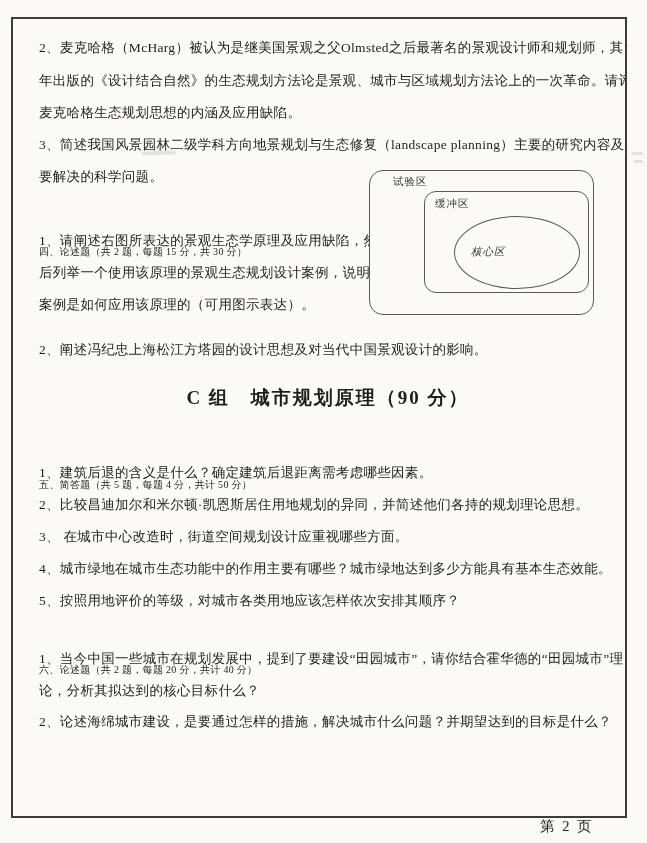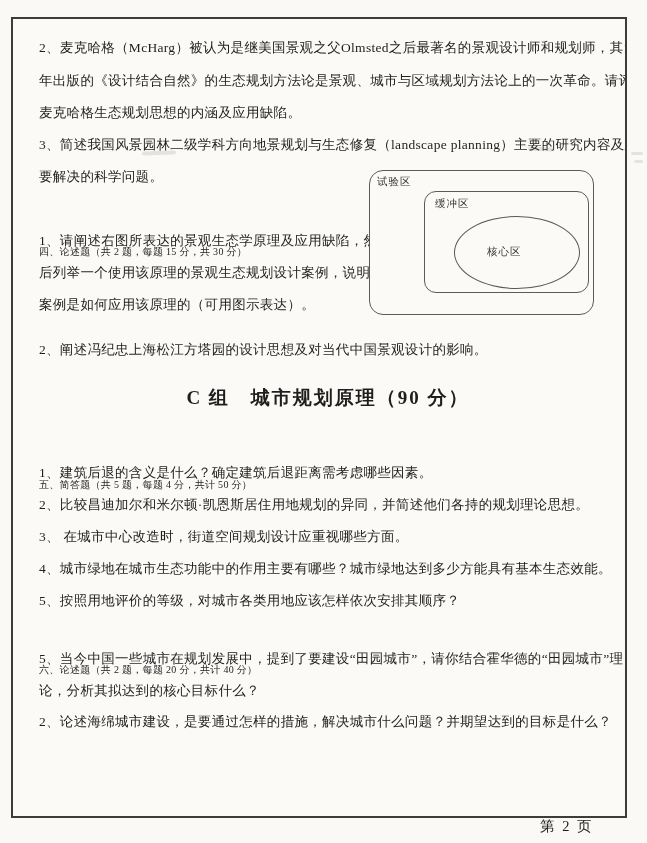--- a/index.html
+++ b/index.html
@@ -34,23 +34,23 @@
     box-sizing:border-box;border:1.5px solid #5a5a5a;border-radius:12px;margin-left:14px;
   }
   .diag-core{
     position:absolute;left:29px;top:24px;width:126px;height:73px;
     box-sizing:border-box;border:1.4px solid #5a5a5a;border-radius:50%;
   }
   .diag-label{
     position:absolute;font-size:10.5px;color:#333;
     white-space:nowrap;letter-spacing:1px;
   }
-  .lbl-outer{left:7px;top:4px;}
+  .lbl-outer{left:23px;top:4px;}
   .lbl-middle{left:10px;top:5px;}
-  .lbl-core{left:32px;top:28px;}
+  .lbl-core{left:16px;top:28px;font-style:italic;}
   .footer{
     position:absolute;left:540px;top:817px;font-size:14.5px;
     letter-spacing:2px;white-space:nowrap;
   }
   
   .artifact{position:absolute;background:rgba(110,110,110,.16);border-radius:2px;}
   .art-1{left:142px;top:151px;width:34px;height:4px;transform:rotate(-2deg);}
   .art-2{left:528px;top:147px;width:26px;height:4px;transform:rotate(2deg);}
   .art-3{left:631px;top:152px;width:12px;height:3px;}
   .art-4{left:634px;top:160px;width:9px;height:3px;}
@@ -88,21 +88,21 @@
   <div class="group-title" style="top:366px">C 组　城市规划原理（90 分）</div>
 
   <div class="tline bold" style="top:415px">五、简答题（共 5 题，每题 4 分，共计 50 分）</div>
   <div class="tline" style="top:446px">1、建筑后退的含义是什么？确定建筑后退距离需考虑哪些因素。</div>
   <div class="tline" style="top:478px">2、比较昌迪加尔和米尔顿·凯恩斯居住用地规划的异同，并简述他们各持的规划理论思想。</div>
   <div class="tline" style="top:510px">3、 在城市中心改造时，街道空间规划设计应重视哪些方面。</div>
   <div class="tline" style="top:542px">4、城市绿地在城市生态功能中的作用主要有哪些？城市绿地达到多少方能具有基本生态效能。</div>
   <div class="tline" style="top:574px">5、按照用地评价的等级，对城市各类用地应该怎样依次安排其顺序？</div>
 
   <div class="tline bold" style="top:600px">六、论述题（共 2 题，每题 20 分，共计 40 分）</div>
-  <div class="tline" style="top:632px">5、当今中国一些城市在规划发展中，提到了要建设“田园城市”，请你结合霍华德的“田园城市”理</div>
+  <div class="tline" style="top:632px">1、当今中国一些城市在规划发展中，提到了要建设“田园城市”，请你结合霍华德的“田园城市”理</div>
   <div class="tline" style="top:664px">论，分析其拟达到的核心目标什么？</div>
   <div class="tline" style="top:695px">2、论述海绵城市建设，是要通过怎样的措施，解决城市什么问题？并期望达到的目标是什么？</div>
 
 </div>
 
 <div class="artifact art-1"></div>
 <div class="artifact art-2"></div>
 <div class="artifact art-3"></div>
 <div class="artifact art-4"></div>
 

